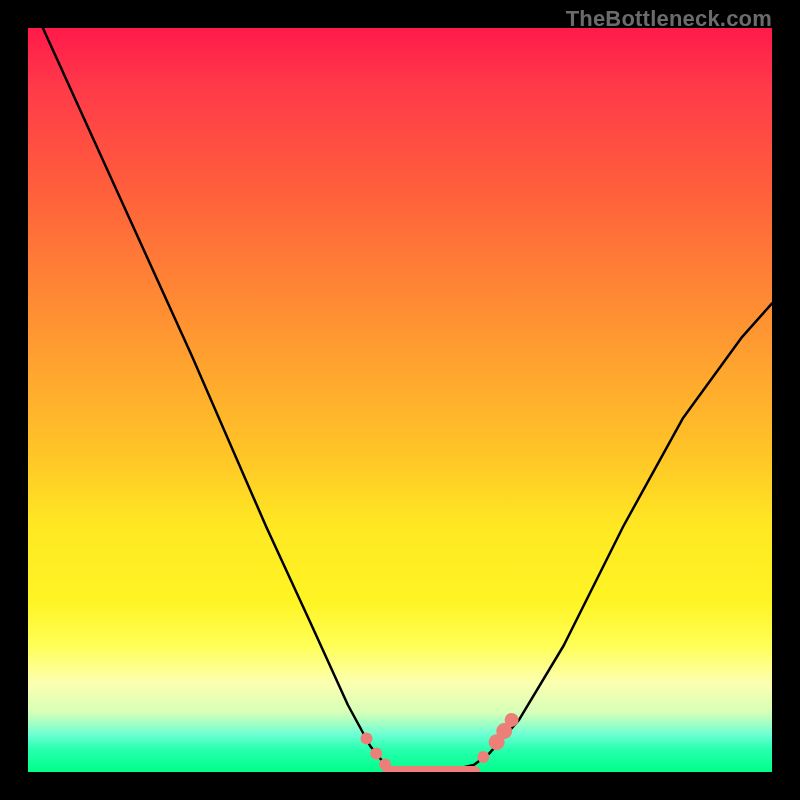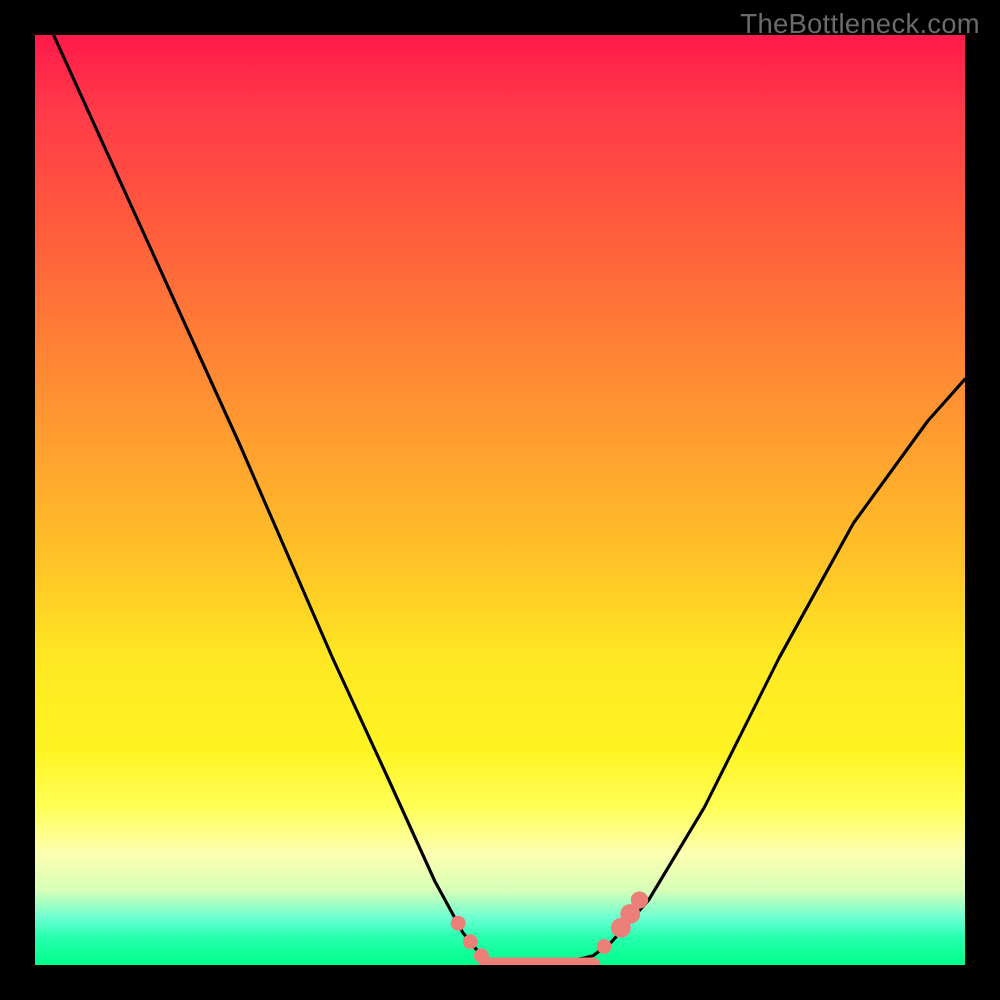--- a/index.html
+++ b/index.html
@@ -13,24 +13,24 @@
   }
   .frame {
     position: relative;
     width: 800px;
     height: 800px;
     background: #000;
   }
   .attribution {
     position: absolute;
     top: 6px;
-    right: 16px;
+    right: 28px;
     color: #6b6b6b;
     font-size: 22px;
-    font-weight: 400;
+    font-weight: 700;
     letter-spacing: 0.2px;
     z-index: 5;
   }
   .plot-area {
     position: absolute;
     left: 28px;
     top: 28px;
     width: 744px;   
     height: 744px;  
     background: linear-gradient(

